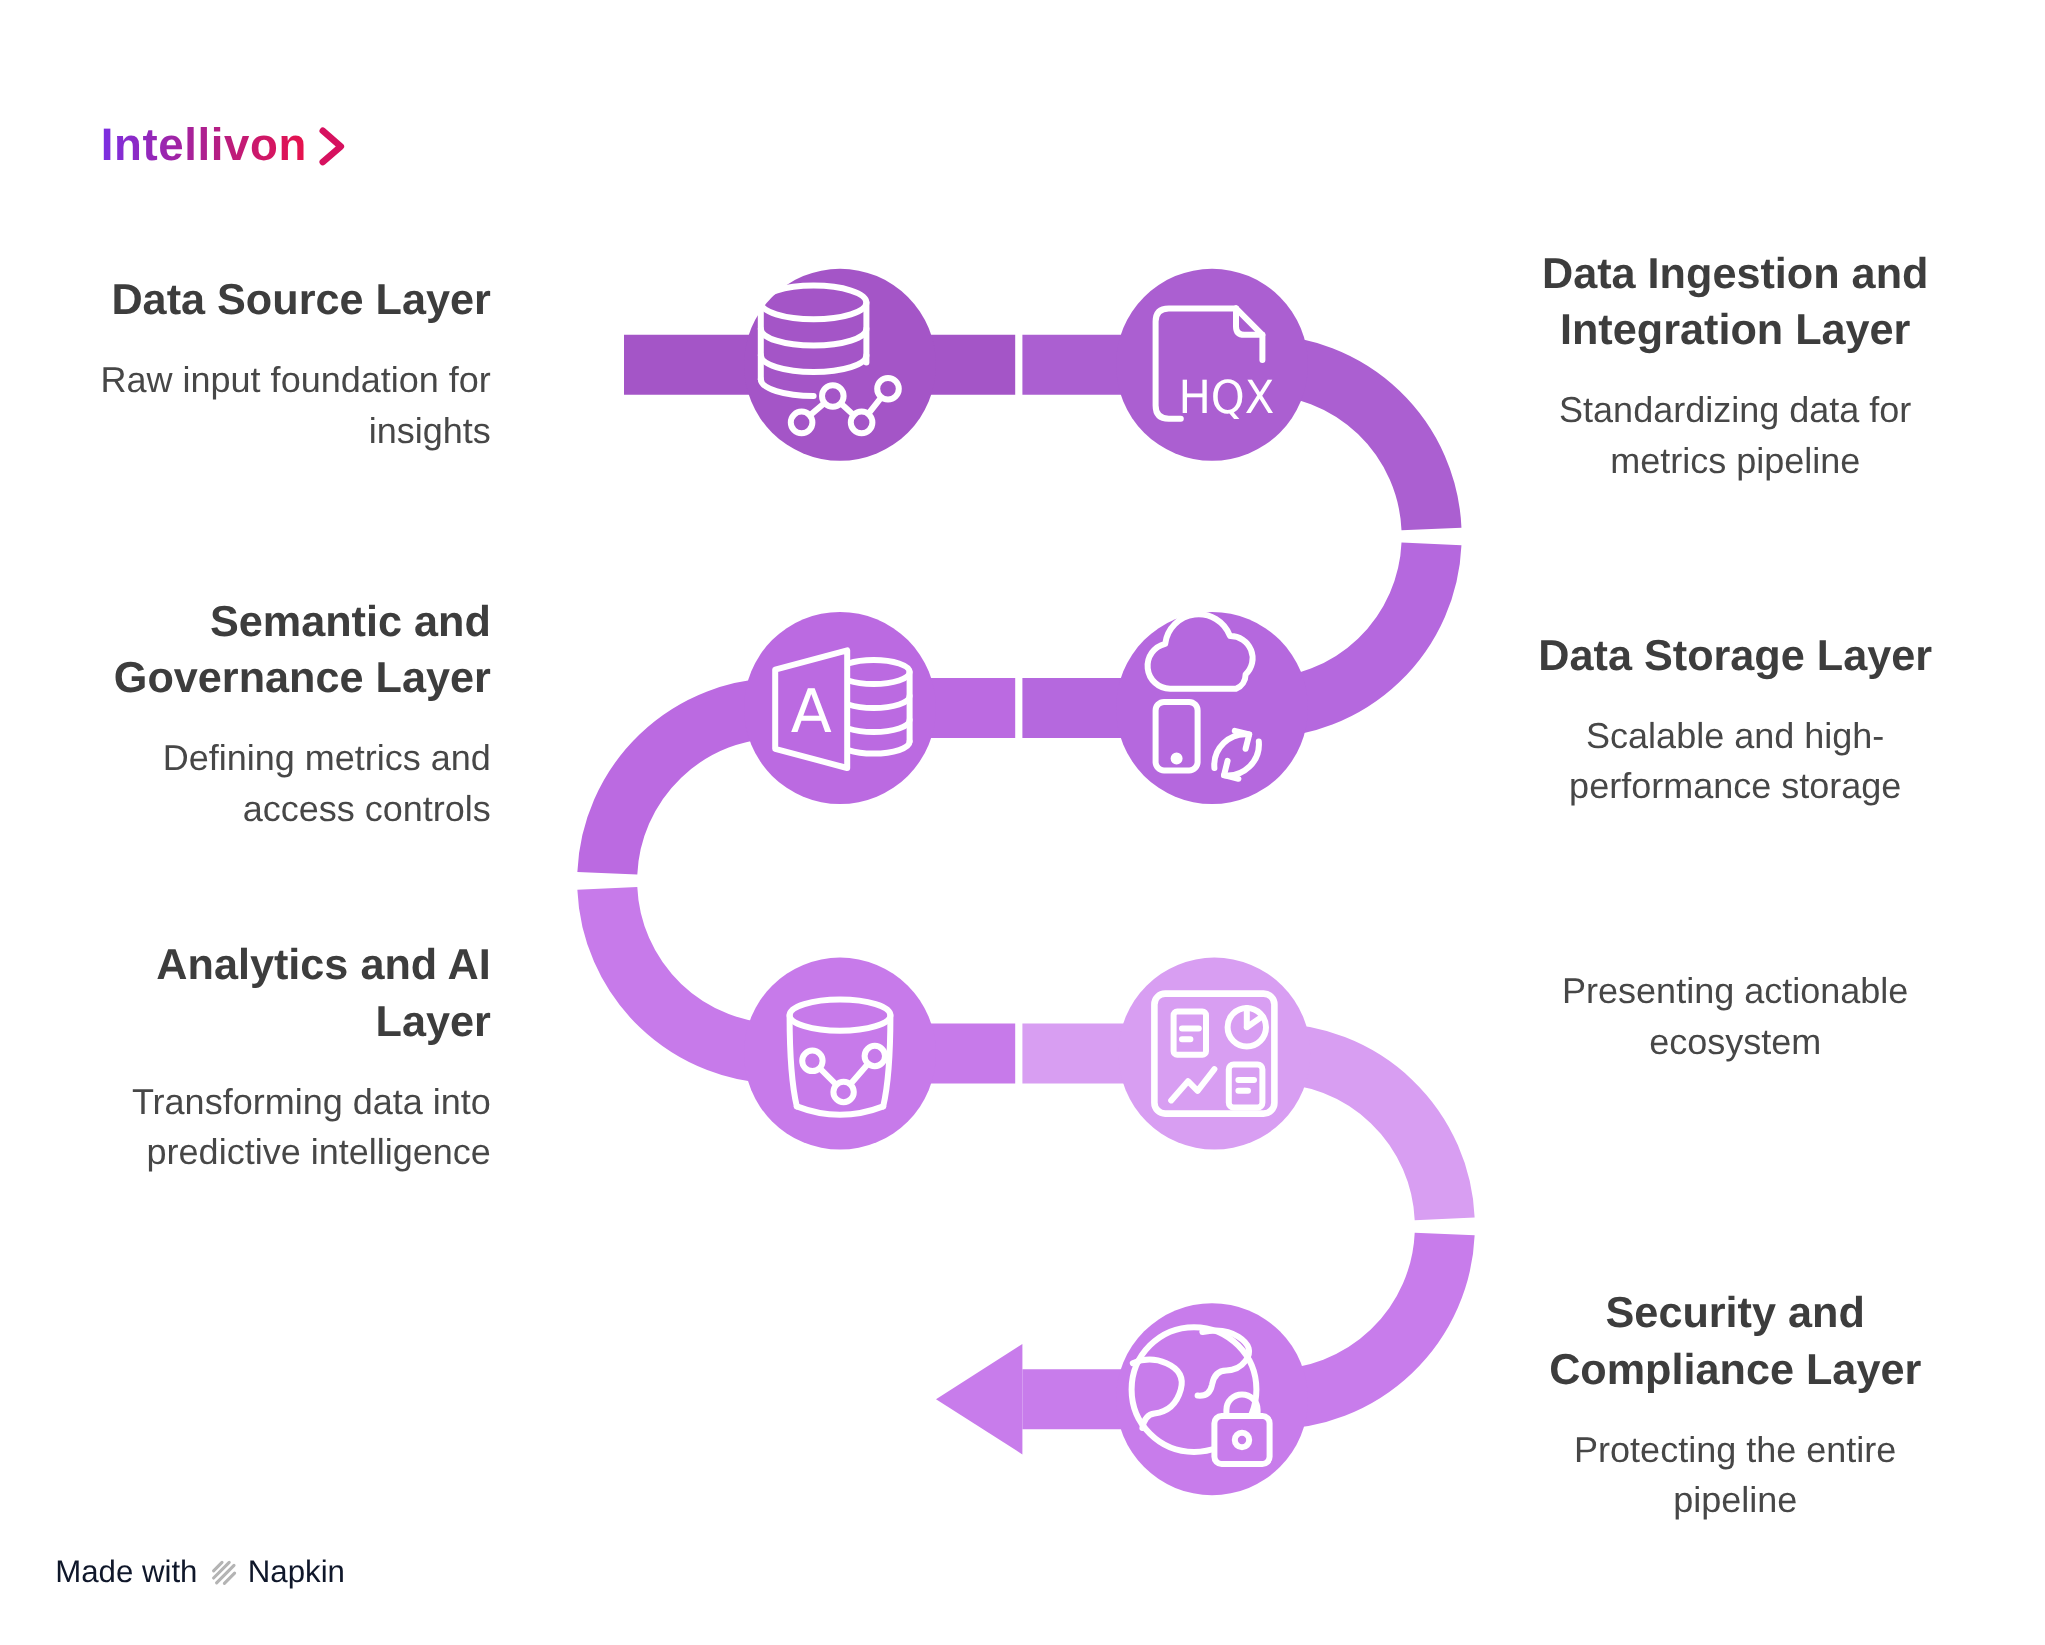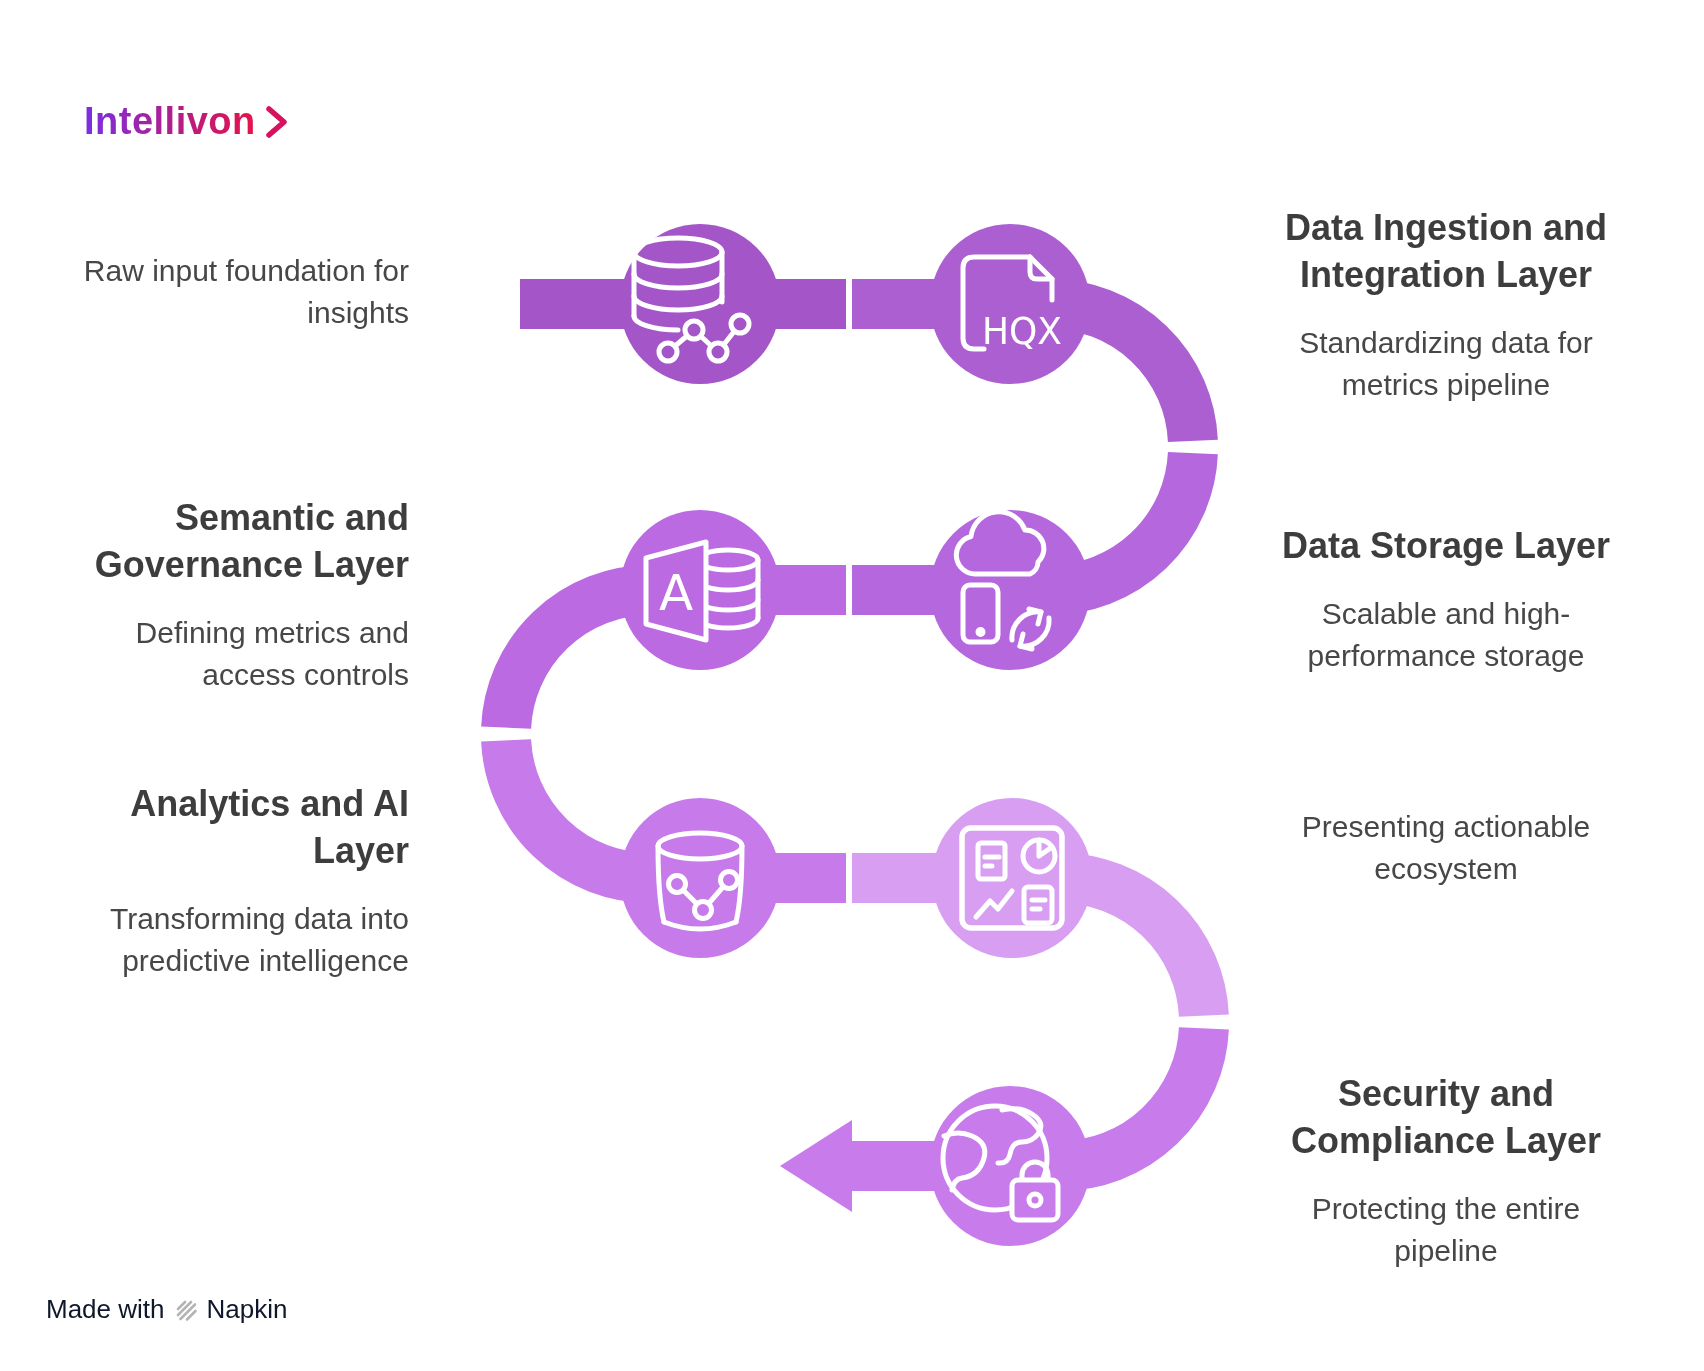--- a/index.html
+++ b/index.html
@@ -124,20 +124,21 @@
   </svg>
 
   <div class="logo">
     <span class="logo-text">Intellivon</span>
     <svg width="26" height="34" viewBox="0 0 26 34">
       <path d="M5 4 L20 17 L5 30" fill="none" stroke="#d6115f" stroke-width="5.5" stroke-linecap="round" stroke-linejoin="round"></path>
     </svg>
   </div>
 
   <div class="label left" style="top:226px">
+    <h2>Data Source Layer</h2>
     <p>Raw input foundation for insights</p>
   </div>
   <div class="label left" style="top:494px">
     <h2>Semantic and Governance Layer</h2>
     <p>Defining metrics and access controls</p>
   </div>
   <div class="label left" style="top:780px">
     <h2>Analytics and AI Layer</h2>
     <p>Transforming data into predictive intelligence</p>
   </div>

